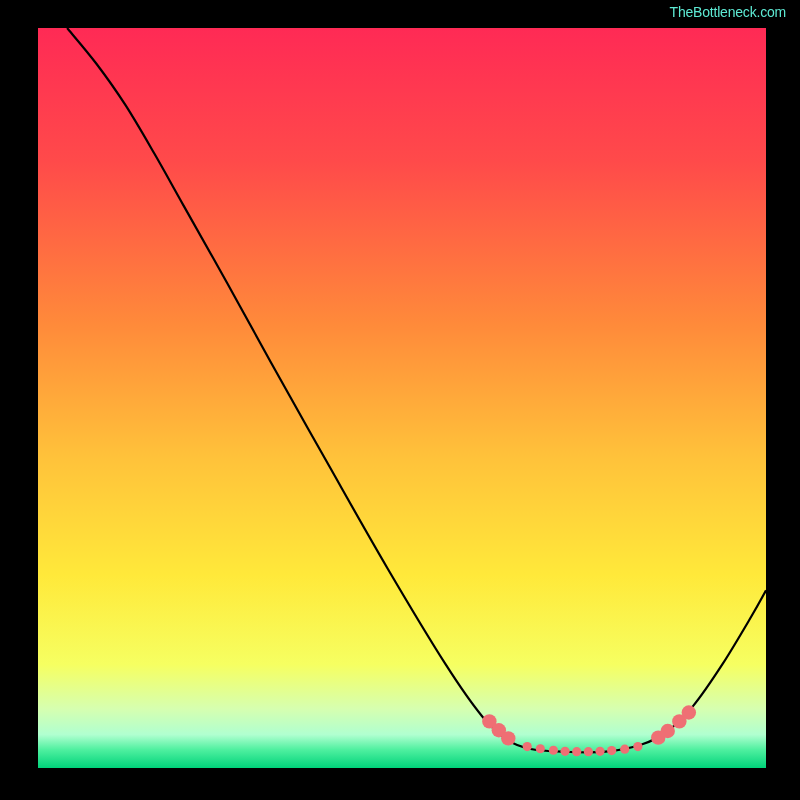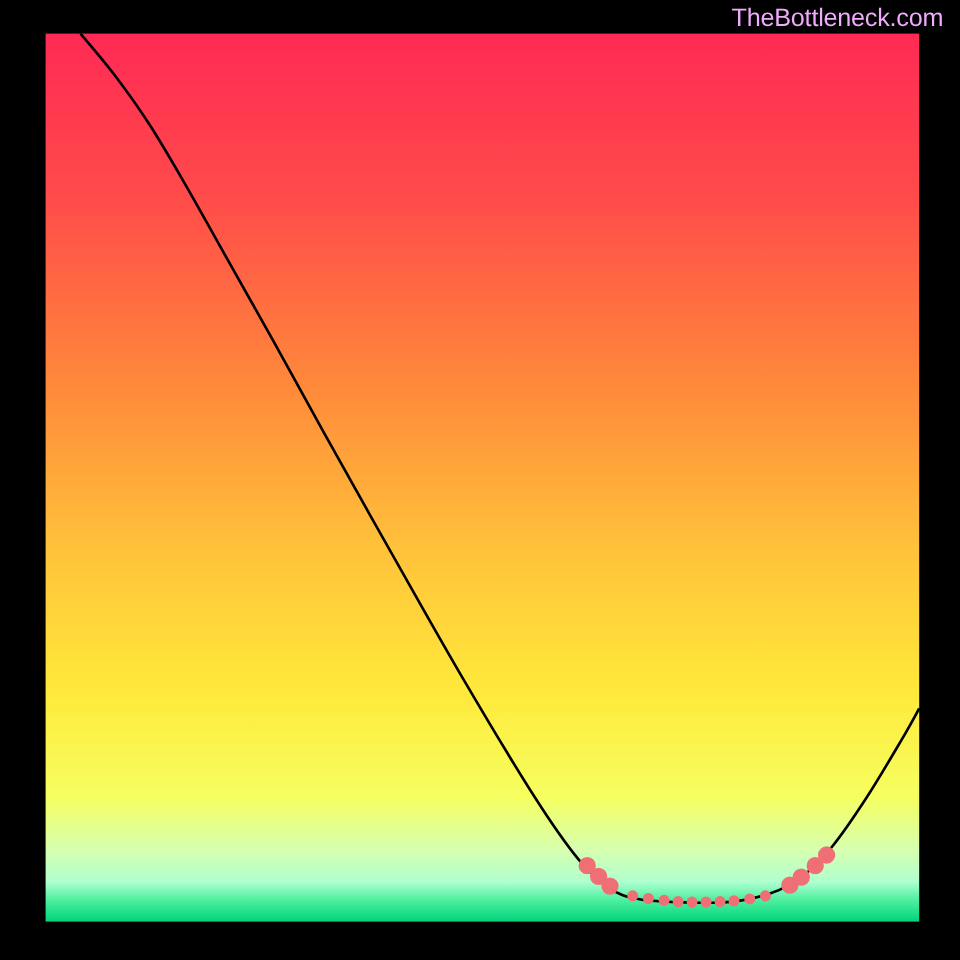--- a/index.html
+++ b/index.html
@@ -13,22 +13,22 @@
   }
   .chart-wrapper {
     position: relative;
     width: 800px;
     height: 800px;
   }
   .attribution {
     position: absolute;
     top: 4px;
     right: 14px;
-    color: #f0abfc;
-    font-size: 21px;
+    color: #5eead4;
+    font-size: 14px;
     font-weight: 500;
     letter-spacing: -0.2px;
     z-index: 5;
   }
   svg {
     display: block;
   }
 </style>
 </head>
 <body>

